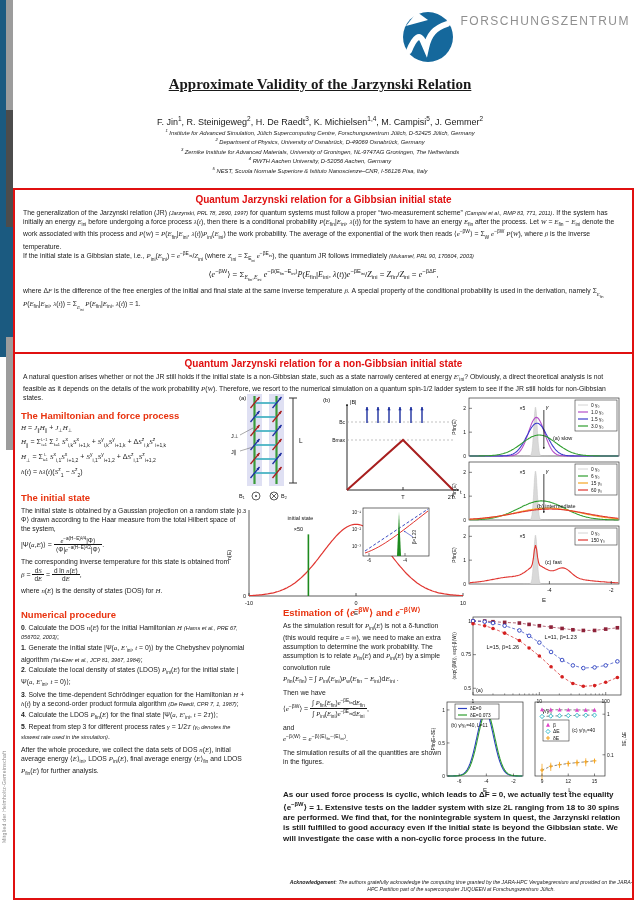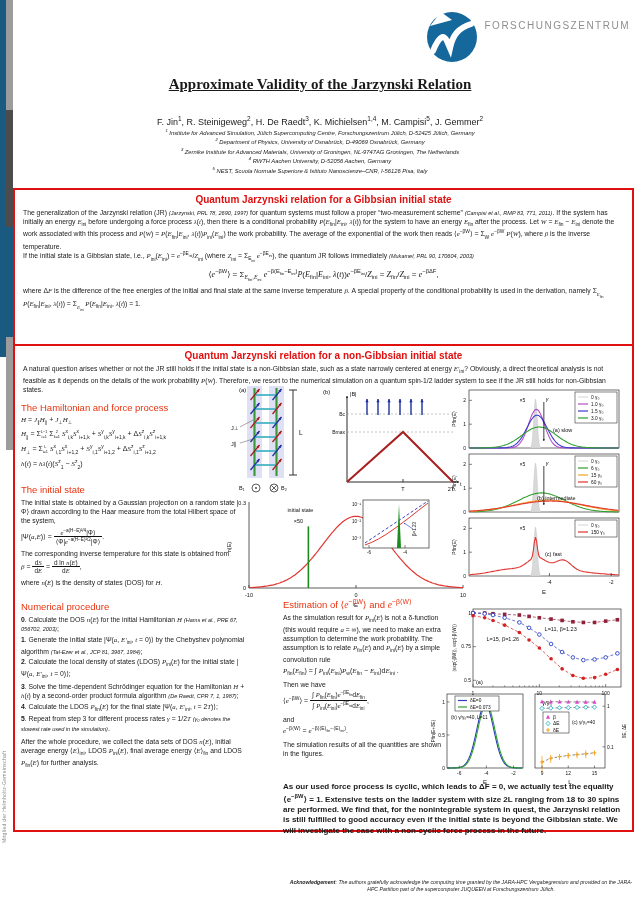--- a/index.html
+++ b/index.html
@@ -4,44 +4,44 @@
 <style>
   html,body{margin:0;padding:0;}
   body{width:640px;height:905px;position:relative;background:#fff;overflow:hidden;
        font-family:"Liberation Sans","DejaVu Sans",sans-serif;color:#1a1a1a;}
   .seg{position:absolute;}
   .vtext{position:absolute;left:1px;top:633px;height:210px;writing-mode:vertical-rl;
          transform:rotate(180deg);font-size:5px;color:#8a8a8a;letter-spacing:.3px;}
   
   .logo{position:absolute;top:8px;right:10px;display:flex;align-items:flex-start;}
   .logoname{font-size:29px;font-weight:bold;color:#15689c;letter-spacing:.5px;line-height:1;}
-  .logosub{font-size:10px;color:#8f8f8f;letter-spacing:1.5px;margin-top:12px;}
+  .logosub{font-size:12px;color:#8f8f8f;letter-spacing:1.5px;margin-top:6px;}
   .title{position:absolute;top:76px;left:50px;right:50px;text-align:center;
          font-family:"Liberation Serif","DejaVu Serif",serif;font-weight:bold;font-size:15px;line-height:1.18;text-decoration:underline;}
   .authors{position:absolute;top:115px;left:30px;right:30px;text-align:center;font-size:9px;}
   .affils{position:absolute;top:128px;left:20px;right:20px;text-align:center;
           font-size:5.8px;font-style:italic;line-height:1.3;color:#222;}
   
   .box{position:absolute;left:13px;right:6px;border:2px solid #e01010;background:#fff;
        padding:2px 8px;box-sizing:border-box;}
   .box1{top:188px;height:195px;}
-  .box2{top:344px;height:488px;}
+  .box2{top:352px;height:548px;}
   .box h2{font-size:10px;font-weight:bold;color:#e01010;text-align:center;margin:2px 0 3px;}
   .box p{font-size:6.8px;line-height:1.34;margin:0 0 3px;}
   .cite{font-style:italic;font-size:.82em;}
   i{font-family:"Liberation Serif","DejaVu Serif",serif;}
   sub,sup{font-size:.72em;}
   .eq{text-align:center;font-size:8px;margin:4px 0;}
   .eqs{font-size:7px;margin:1px 0 3px;}
   .lims{display:inline-flex;flex-direction:column;font-size:.55em;vertical-align:middle;
         line-height:1.15;text-align:center;}
   .frac{display:inline-block;vertical-align:middle;text-align:center;font-size:.92em;line-height:1.15;}
   .frac .num{display:block;border-bottom:.5px solid #111;padding:0 2px;}
   .frac .den{display:block;padding:0 2px;}
-  .rh{font-size:9.5px;font-weight:normal;color:#e8330f;margin:14px 0 3px;}
+  .rh{font-size:9.5px;font-weight:bold;color:#e8330f;margin:14px 0 3px;}
   .rh:first-child{margin-top:0;}
   .colL{position:absolute;left:6px;top:56px;width:224px;}
   .colM{position:absolute;left:268px;top:252px;width:164px;}
   .concl{position:absolute;left:268px;top:436px;width:344px;}
   .concl p{font-weight:bold;font-size:8px;line-height:1.32;}
   .fig{position:absolute;}
   .fig text{font-family:"Liberation Sans","DejaVu Sans",sans-serif;fill:#111;}
   .ack{position:absolute;left:288px;top:879px;width:346px;font-size:5.2px;font-style:italic;
        line-height:1.4;color:#222;text-align:center;}
 </style>

